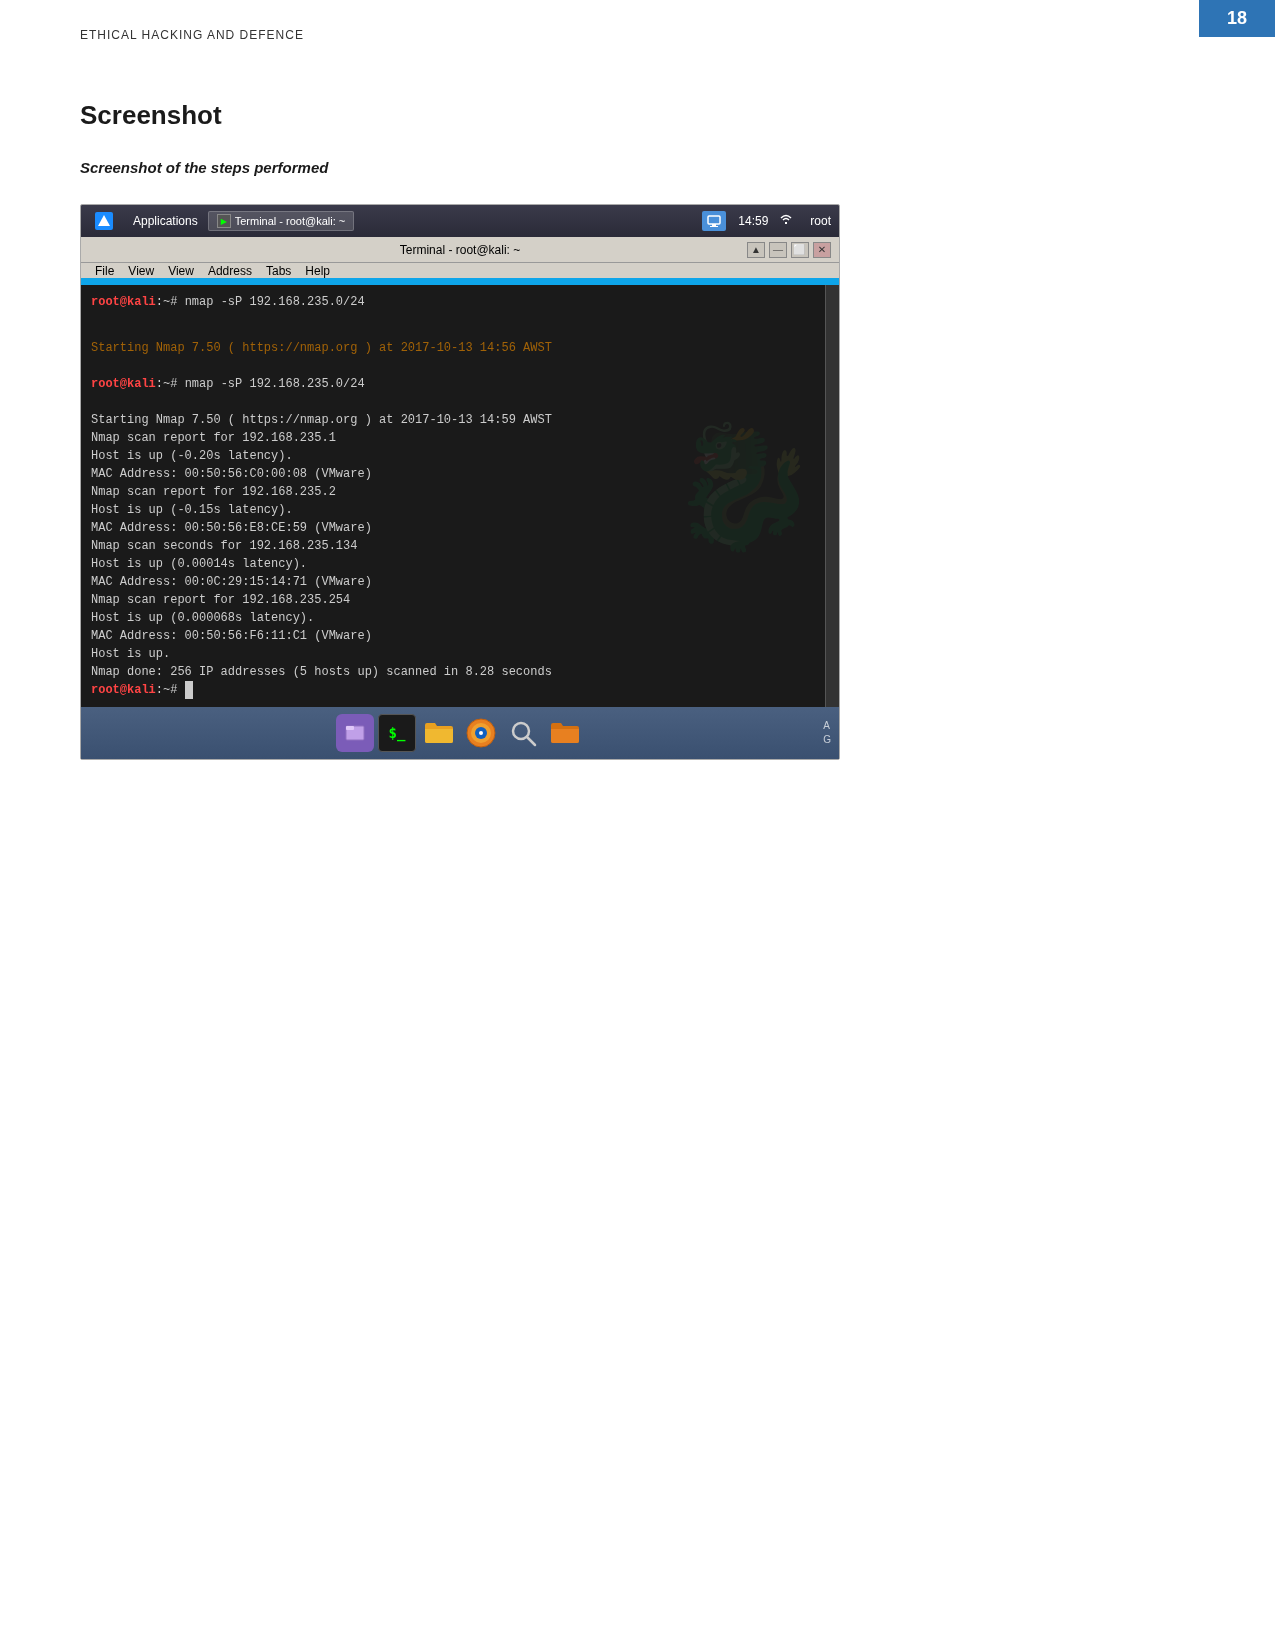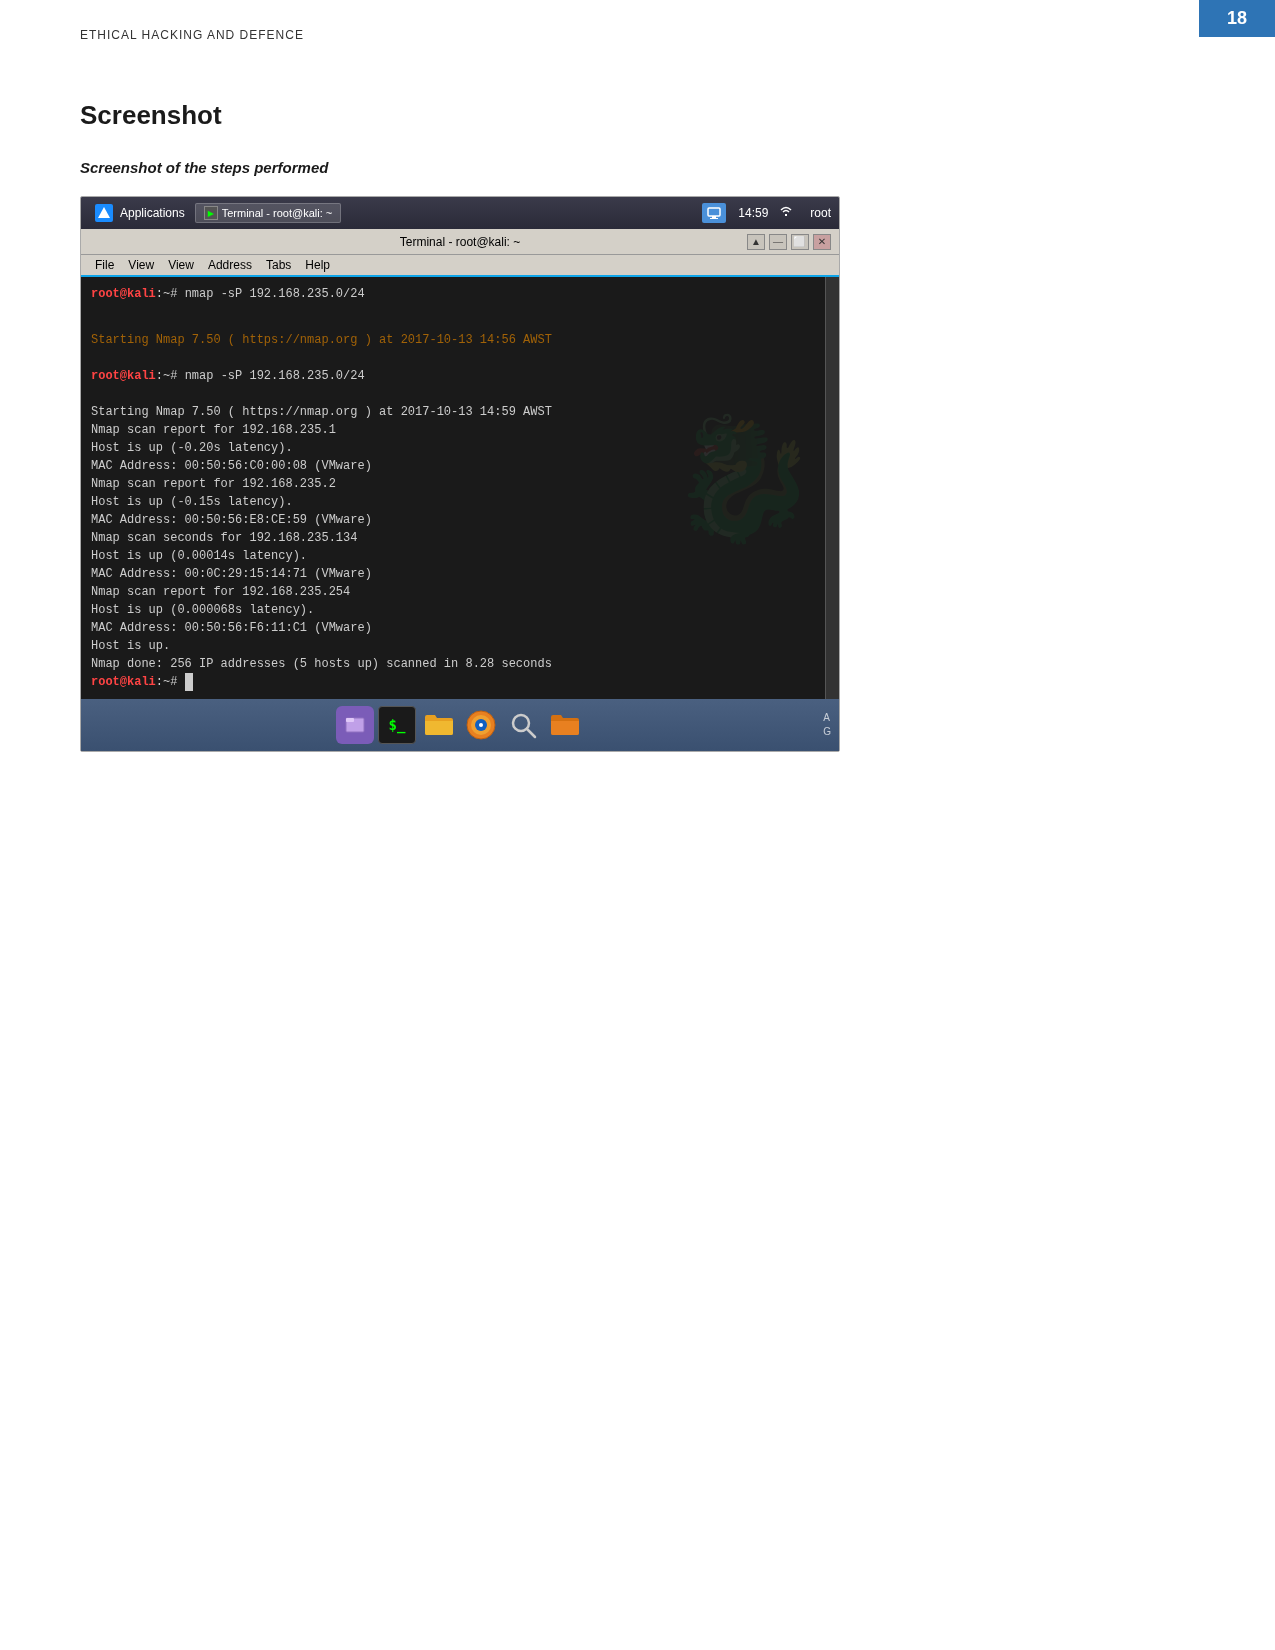--- a/index.html
+++ b/index.html
@@ -48,21 +48,21 @@
       color: #1a1a1a;
       margin-bottom: 28px;
     }
 
     .screenshot-caption {
       font-family: Arial, sans-serif;
       font-size: 15px;
       font-style: italic;
       font-weight: bold;
       color: #1a1a1a;
-      margin-bottom: 20px;
+      margin-bottom: 28px;
     }
 
     
     .screenshot-container {
       width: 760px;
       border: 1px solid #aaa;
       background: #e8e8e8;
       border-radius: 2px;
       overflow: hidden;
     }
@@ -73,21 +73,21 @@
       height: 32px;
       display: flex;
       align-items: center;
       padding: 0 8px;
       gap: 4px;
     }
 
     .taskbar-apps {
       display: flex;
       align-items: center;
-      gap: 5px;
+      gap: 18px;
       color: white;
       font-size: 12px;
       font-family: Arial, sans-serif;
       cursor: pointer;
       padding: 2px 6px;
     }
 
     .taskbar-kali-icon {
       width: 18px;
       height: 18px;
@@ -205,21 +205,21 @@
     }
 
     
     .terminal-menubar {
       background: #d4d0c8;
       height: 22px;
       display: flex;
       align-items: center;
       gap: 2px;
       padding: 0 8px;
-      border-bottom: 2px solid #0ea5e9;
+      border-bottom: 7px solid #0ea5e9;
     }
 
     .menu-item {
       font-family: Arial, sans-serif;
       font-size: 12px;
       color: #000;
       padding: 2px 6px;
       cursor: pointer;
     }
 

